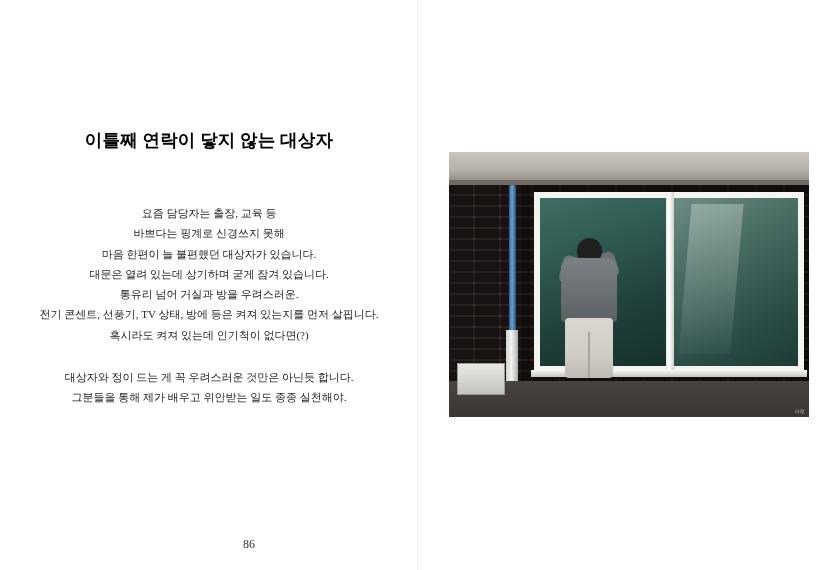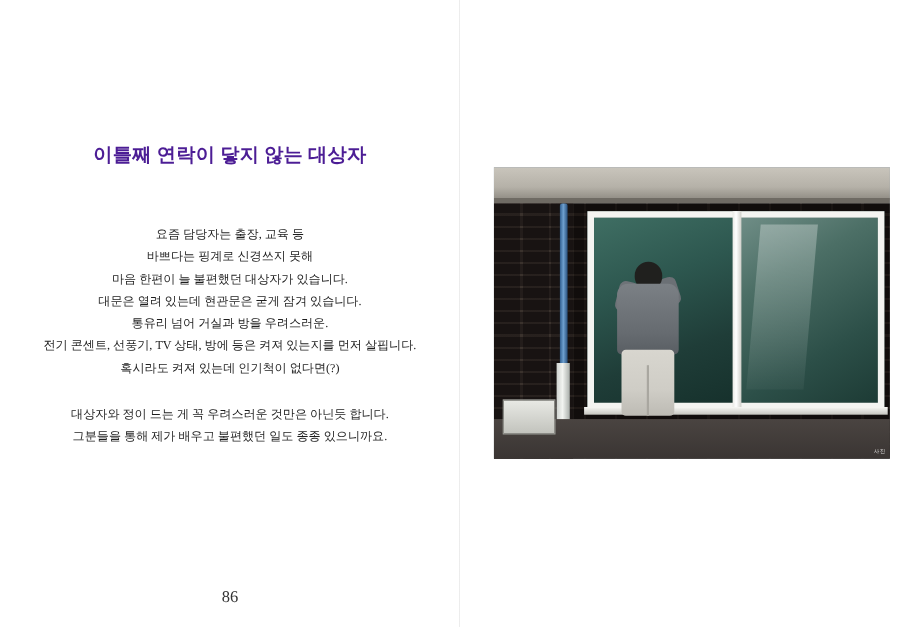--- a/index.html
+++ b/index.html
@@ -44,21 +44,21 @@
   
   .chapter-title {
     position: absolute;
     top: 128px;
     left: 0;
     width: 418px;
     text-align: center;
     font-size: 17.5px;
     font-weight: bold;
     letter-spacing: 0.2px;
-    color: #4c1d95;
+    color: #000000;
     font-family: "Liberation Serif", serif;
   }
   .body-block {
     position: absolute;
     top: 203px;
     left: 0;
     width: 418px;
     text-align: center;
   }
   .body-line {
@@ -70,23 +70,24 @@
   .body-block .para-gap {
     height: 22px;
   }
 
   
   .folio {
     position: absolute;
     bottom: 18px;
     width: 100%;
     text-align: center;
-    font-size: 15px;
+    font-size: 12px;
     color: #333333;
     font-family: "Liberation Serif", serif;
+    margin-left: 40px;
   }
 
   
   .photo-frame {
     position: absolute;
     left: 31px;
     top: 152px;
     width: 360px;
     height: 265px;
     overflow: hidden;
@@ -268,27 +269,27 @@
 <div class="spread">
 
   <div class="page page-left">
 
     <div class="chapter-title">이틀째 연락이 닿지 않는 대상자</div>
 
     <div class="body-block">
       <div class="body-line">요즘 담당자는 출장, 교육 등</div>
       <div class="body-line">바쁘다는 핑계로 신경쓰지 못해</div>
       <div class="body-line">마음 한편이 늘 불편했던 대상자가 있습니다.</div>
-      <div class="body-line">대문은 열려 있는데 현관문은 굳게 잠겨 있습니다.</div>
+      <div class="body-line">대문은 열려 있는데 상기하며 굳게 잠겨 있습니다.</div>
       <div class="body-line">통유리 넘어 거실과 방을 우려스러운.</div>
       <div class="body-line">전기 콘센트, 선풍기, TV 상태, 방에 등은 켜져 있는지를 먼저 살핍니다.</div>
       <div class="body-line">혹시라도 켜져 있는데 인기척이 없다면(?)</div>
       <div class="para-gap"></div>
       <div class="body-line">대상자와 정이 드는 게 꼭 우려스러운 것만은 아닌듯 합니다.</div>
-      <div class="body-line">그분들을 통해 제가 배우고 불편했던 일도 종종 있으니까요.</div>
+      <div class="body-line">그분들을 통해 제가 배우고 위안받는 일도 종종 실천해야.</div>
     </div>
 
     <div class="folio">86</div>
   </div>
 
   <div class="gutter"></div>
 
   <div class="page page-right">
 
     <div class="photo-frame">

